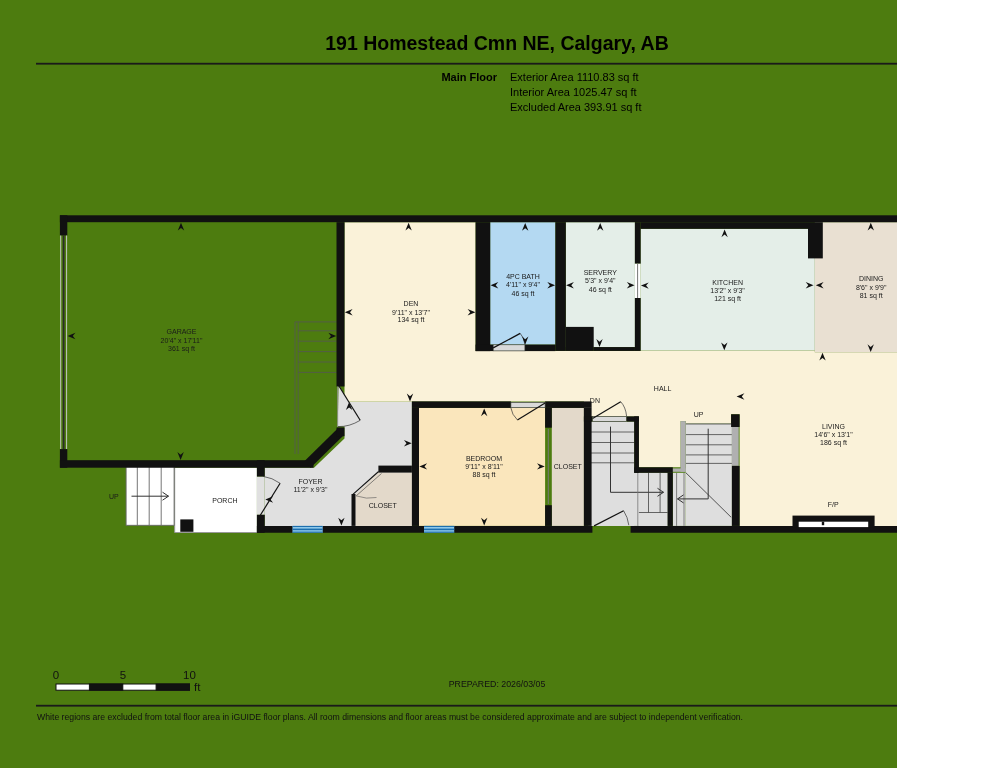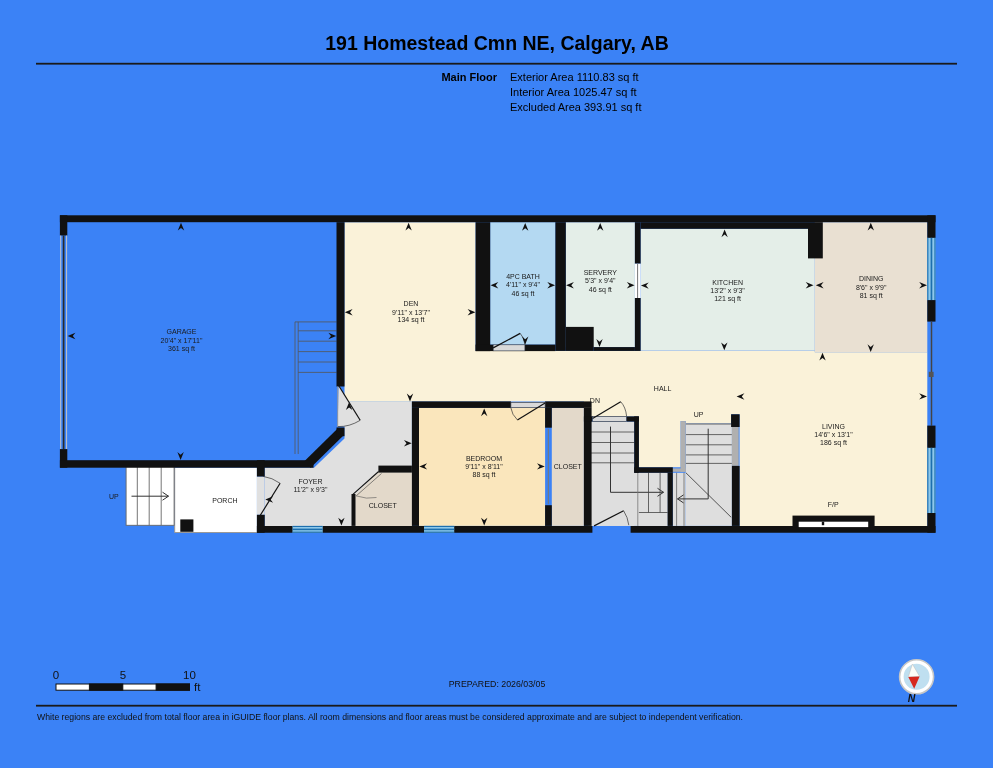--- a/index.html
+++ b/index.html
@@ -1,16 +1,16 @@
 <!DOCTYPE html>
 <html><head>
 <meta charset="utf-8">
 <style>
   html,body{margin:0;padding:0;background:#ffffff;}
-  #page{position:relative;width:993px;height:768px;background:#3b82f6;overflow:hidden;
+  #page{position:relative;width:897px;height:768px;background:#4d7c0f;overflow:hidden;
         font-family:"Liberation Sans", sans-serif;}
   svg{position:absolute;left:0;top:0;}
   .rl{font-family:"Liberation Sans", sans-serif;font-size:7px;fill:#1a1a1a;text-anchor:middle;}
   .rs{font-family:"Liberation Sans", sans-serif;font-size:7px;fill:#1a1a1a;text-anchor:middle;}
 </style>
 </head>
 <body>
 <div id="page">
 <svg width="993" height="768" viewBox="0 0 993 768" shape-rendering="auto">
 

